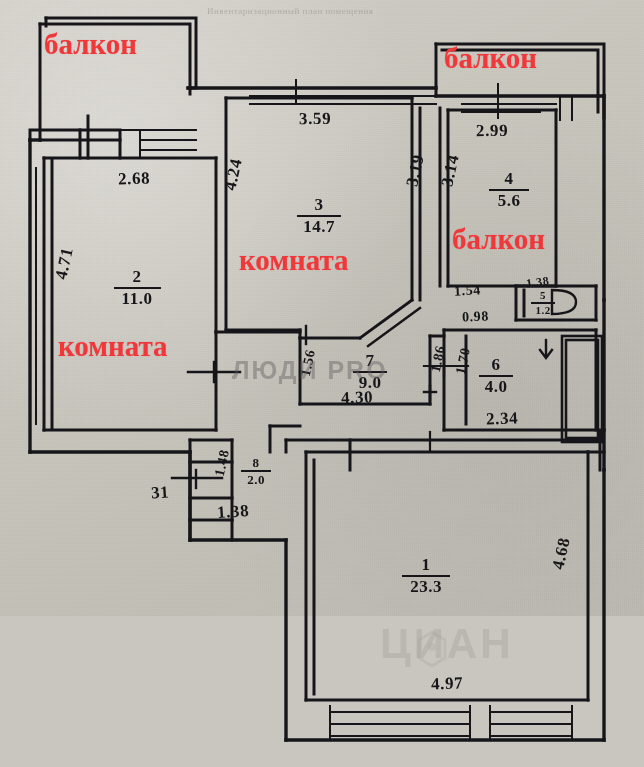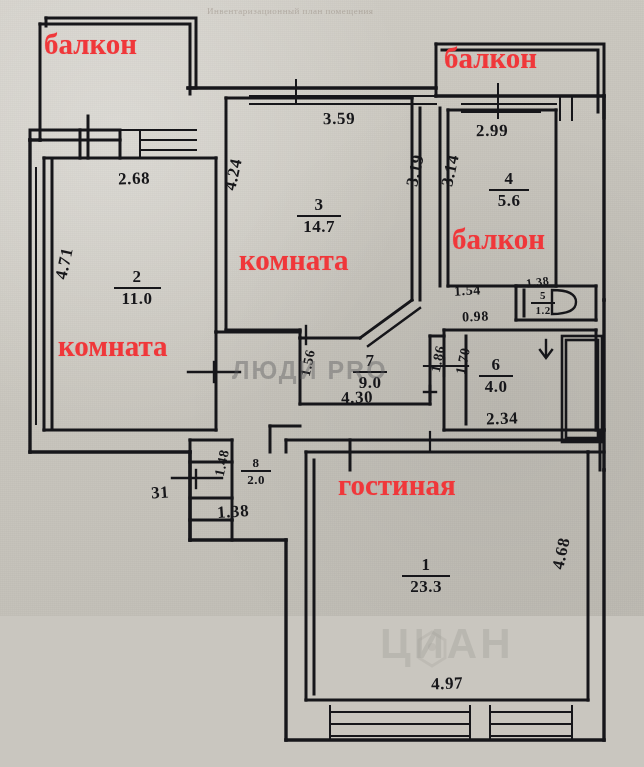--- a/index.html
+++ b/index.html
@@ -307,21 +307,20 @@
 
   <div id="grain"></div>
 
   <div id="topnote">Инвентаризационный план помещения</div>
 
   <div class="lbl balkon" style="left:44px;top:30px;">балкон</div>
   <div class="lbl balkon" style="left:444px;top:44px;">балкон</div>
   <div class="lbl room" style="left:239px;top:246px;">комната</div>
   <div class="lbl room" style="left:452px;top:225px;">балкон</div>
   <div class="lbl room" style="left:58px;top:332px;">комната</div>
-  <div class="lbl room" style="left:338px;top:471px;">гостиная</div>
 
   <div class="numbox" style="left:400px;top:556px;width:52px;">
     <span class="n">1</span>
     <span class="bar"></span>
     <span class="a">23.3</span>
   </div>
 
   <div class="numbox" style="left:112px;top:268px;width:50px;">
     <span class="n">2</span>
     <span class="bar"></span>
@@ -359,21 +358,21 @@
   </div>
 
   <div class="numbox small" style="left:240px;top:456px;width:32px;">
     <span class="n">8</span>
     <span class="bar"></span>
     <span class="a">2.0</span>
   </div>
 
   <div class="dim" style="left:118px;top:170px;transform:rotate(-2deg);">2.68</div>
   <div class="dim" style="left:48px;top:255px;transform:rotate(-78deg);">4.71</div>
-  <div class="dim" style="left:299px;top:110px;transform:rotate(-1deg);margin-left:24px;">3.59</div>
+  <div class="dim" style="left:299px;top:110px;transform:rotate(-1deg);">3.59</div>
   <div class="dim" style="left:217px;top:166px;transform:rotate(-78deg);">4.24</div>
   <div class="dim" style="left:399px;top:162px;transform:rotate(-78deg);">3.19</div>
   <div class="dim" style="left:434px;top:162px;transform:rotate(-78deg);">3.14</div>
   <div class="dim" style="left:476px;top:122px;transform:rotate(-1deg);">2.99</div>
   <div class="dim sm" style="left:454px;top:284px;transform:rotate(-3deg);">1.54</div>
   <div class="dim xs" style="left:526px;top:276px;transform:rotate(-8deg);">1.38</div>
   <div class="dim sm" style="left:462px;top:310px;transform:rotate(-2deg);">0.98</div>
   <div class="dim sm" style="left:425px;top:352px;transform:rotate(-78deg);">1.86</div>
   <div class="dim sm" style="left:450px;top:354px;transform:rotate(-78deg);">1.70</div>
   <div class="dim" style="left:486px;top:410px;transform:rotate(-2deg);">2.34</div>

